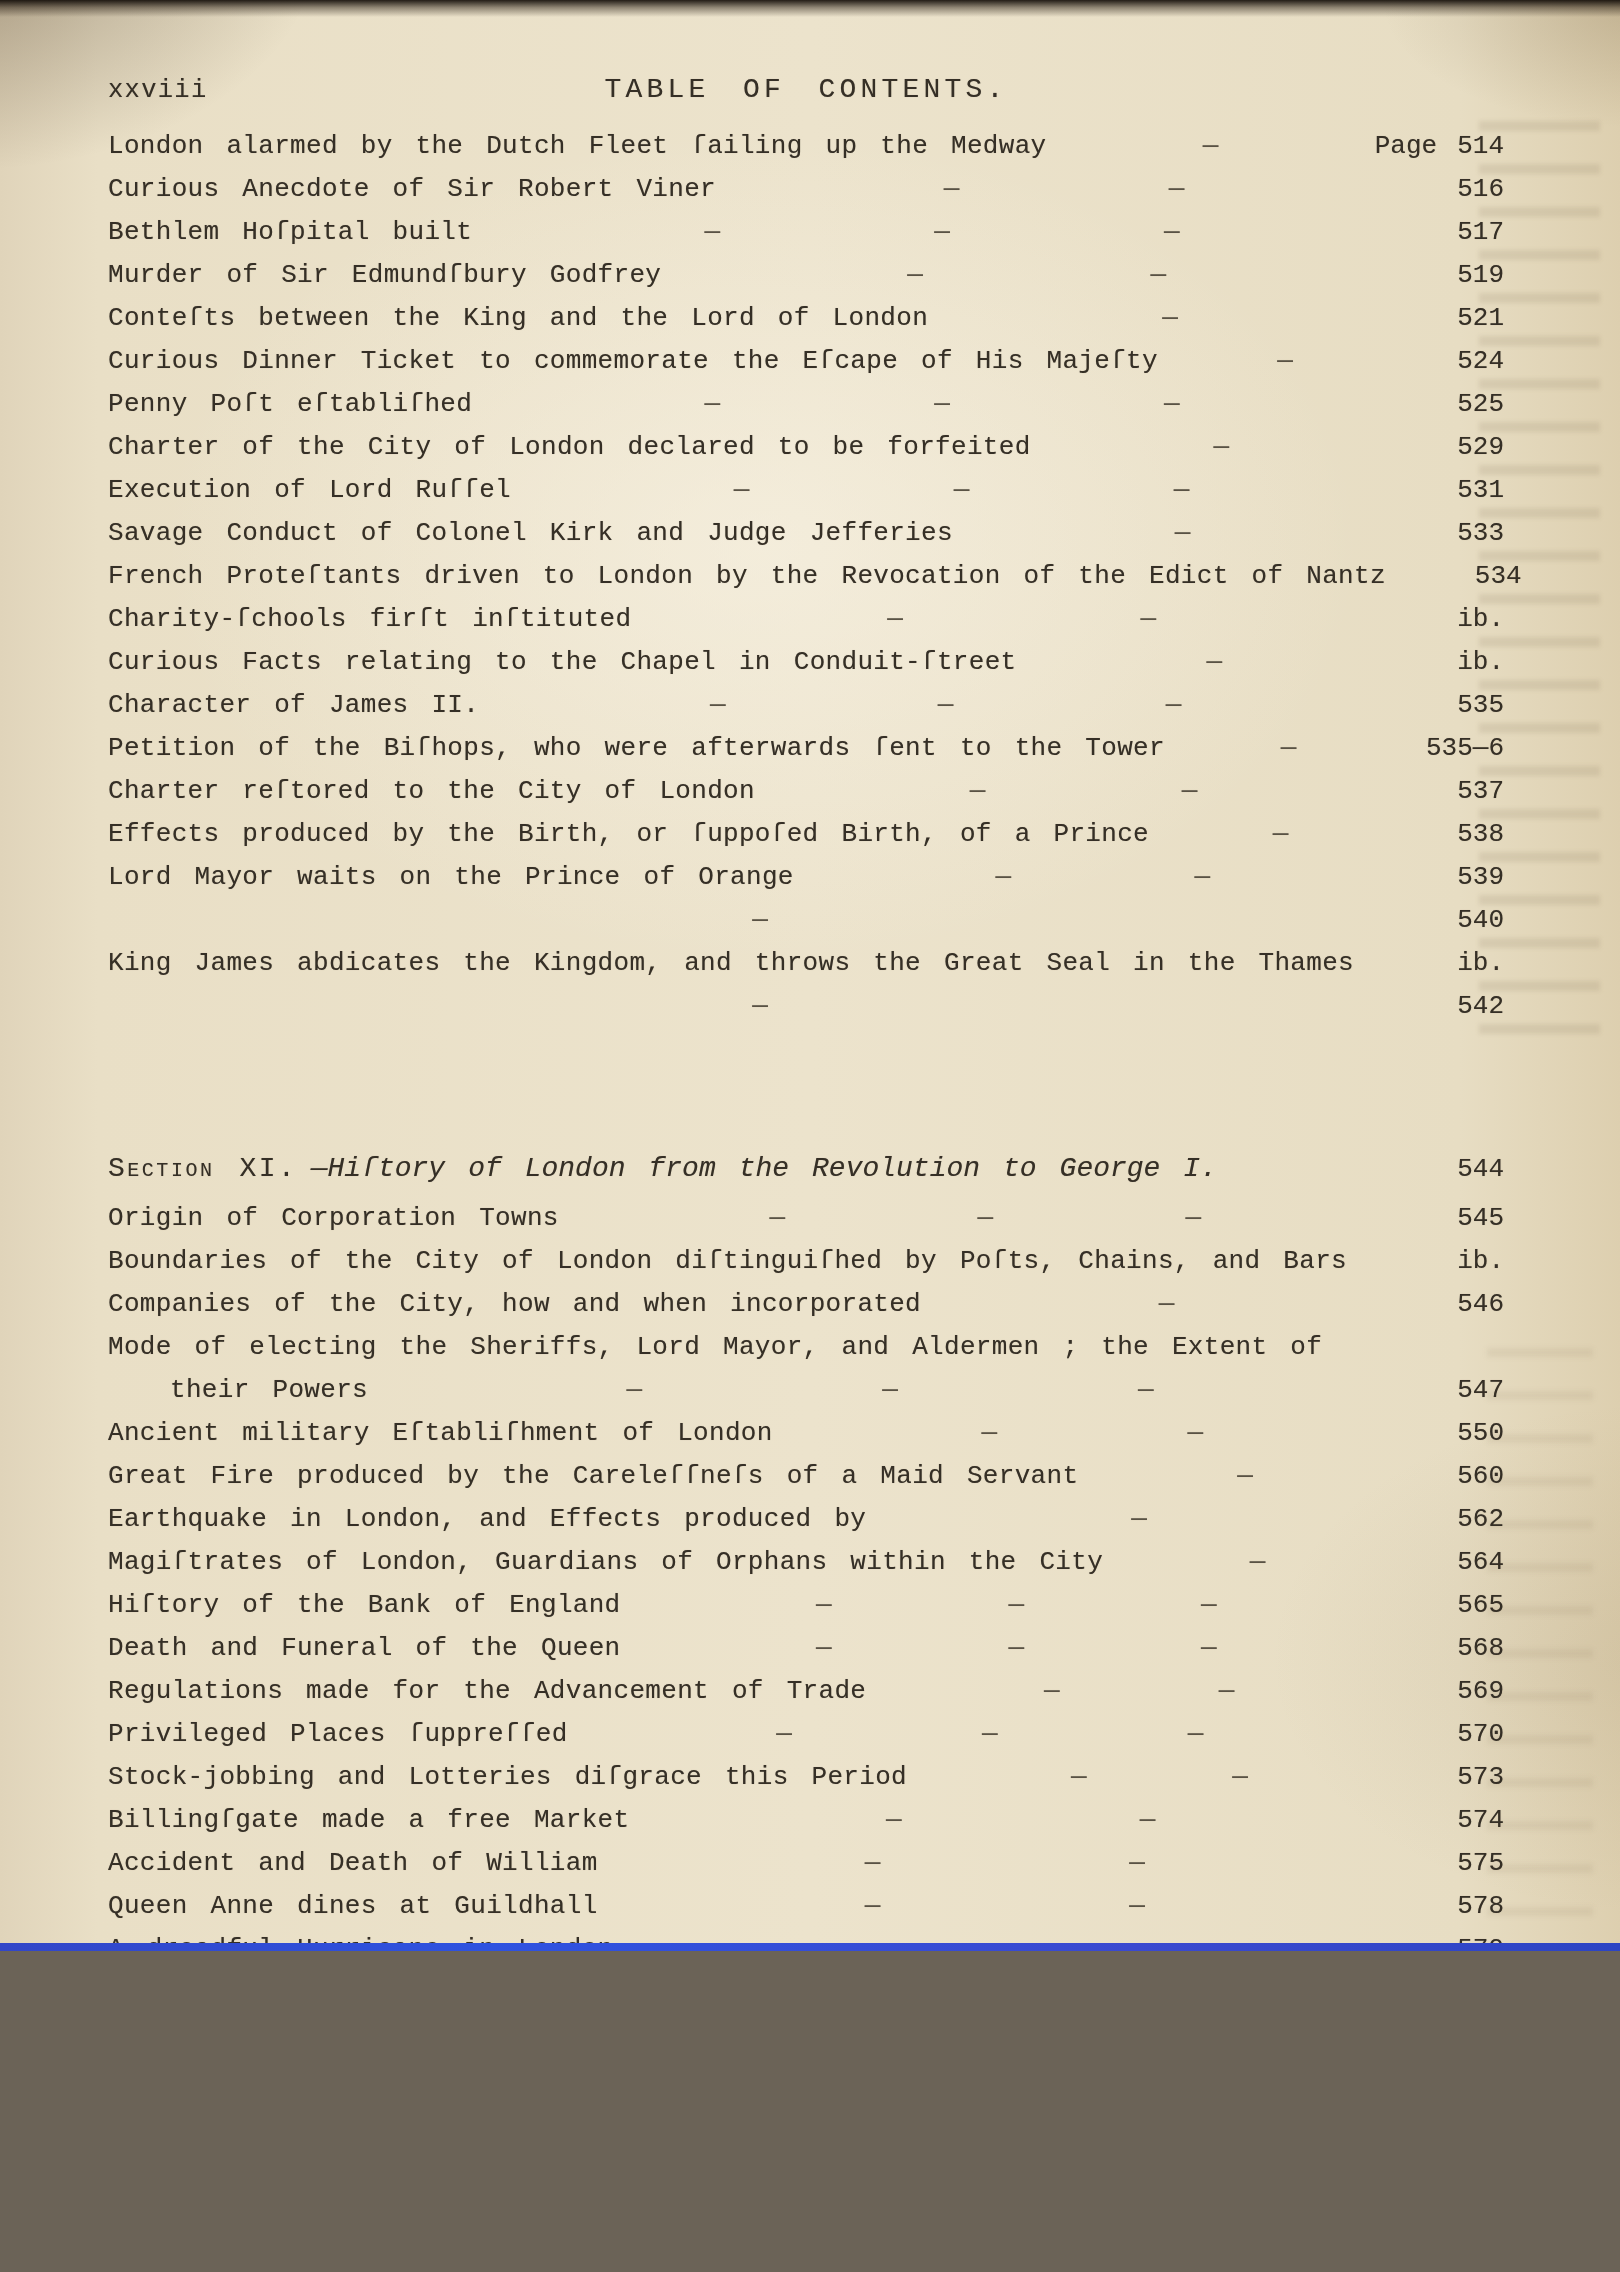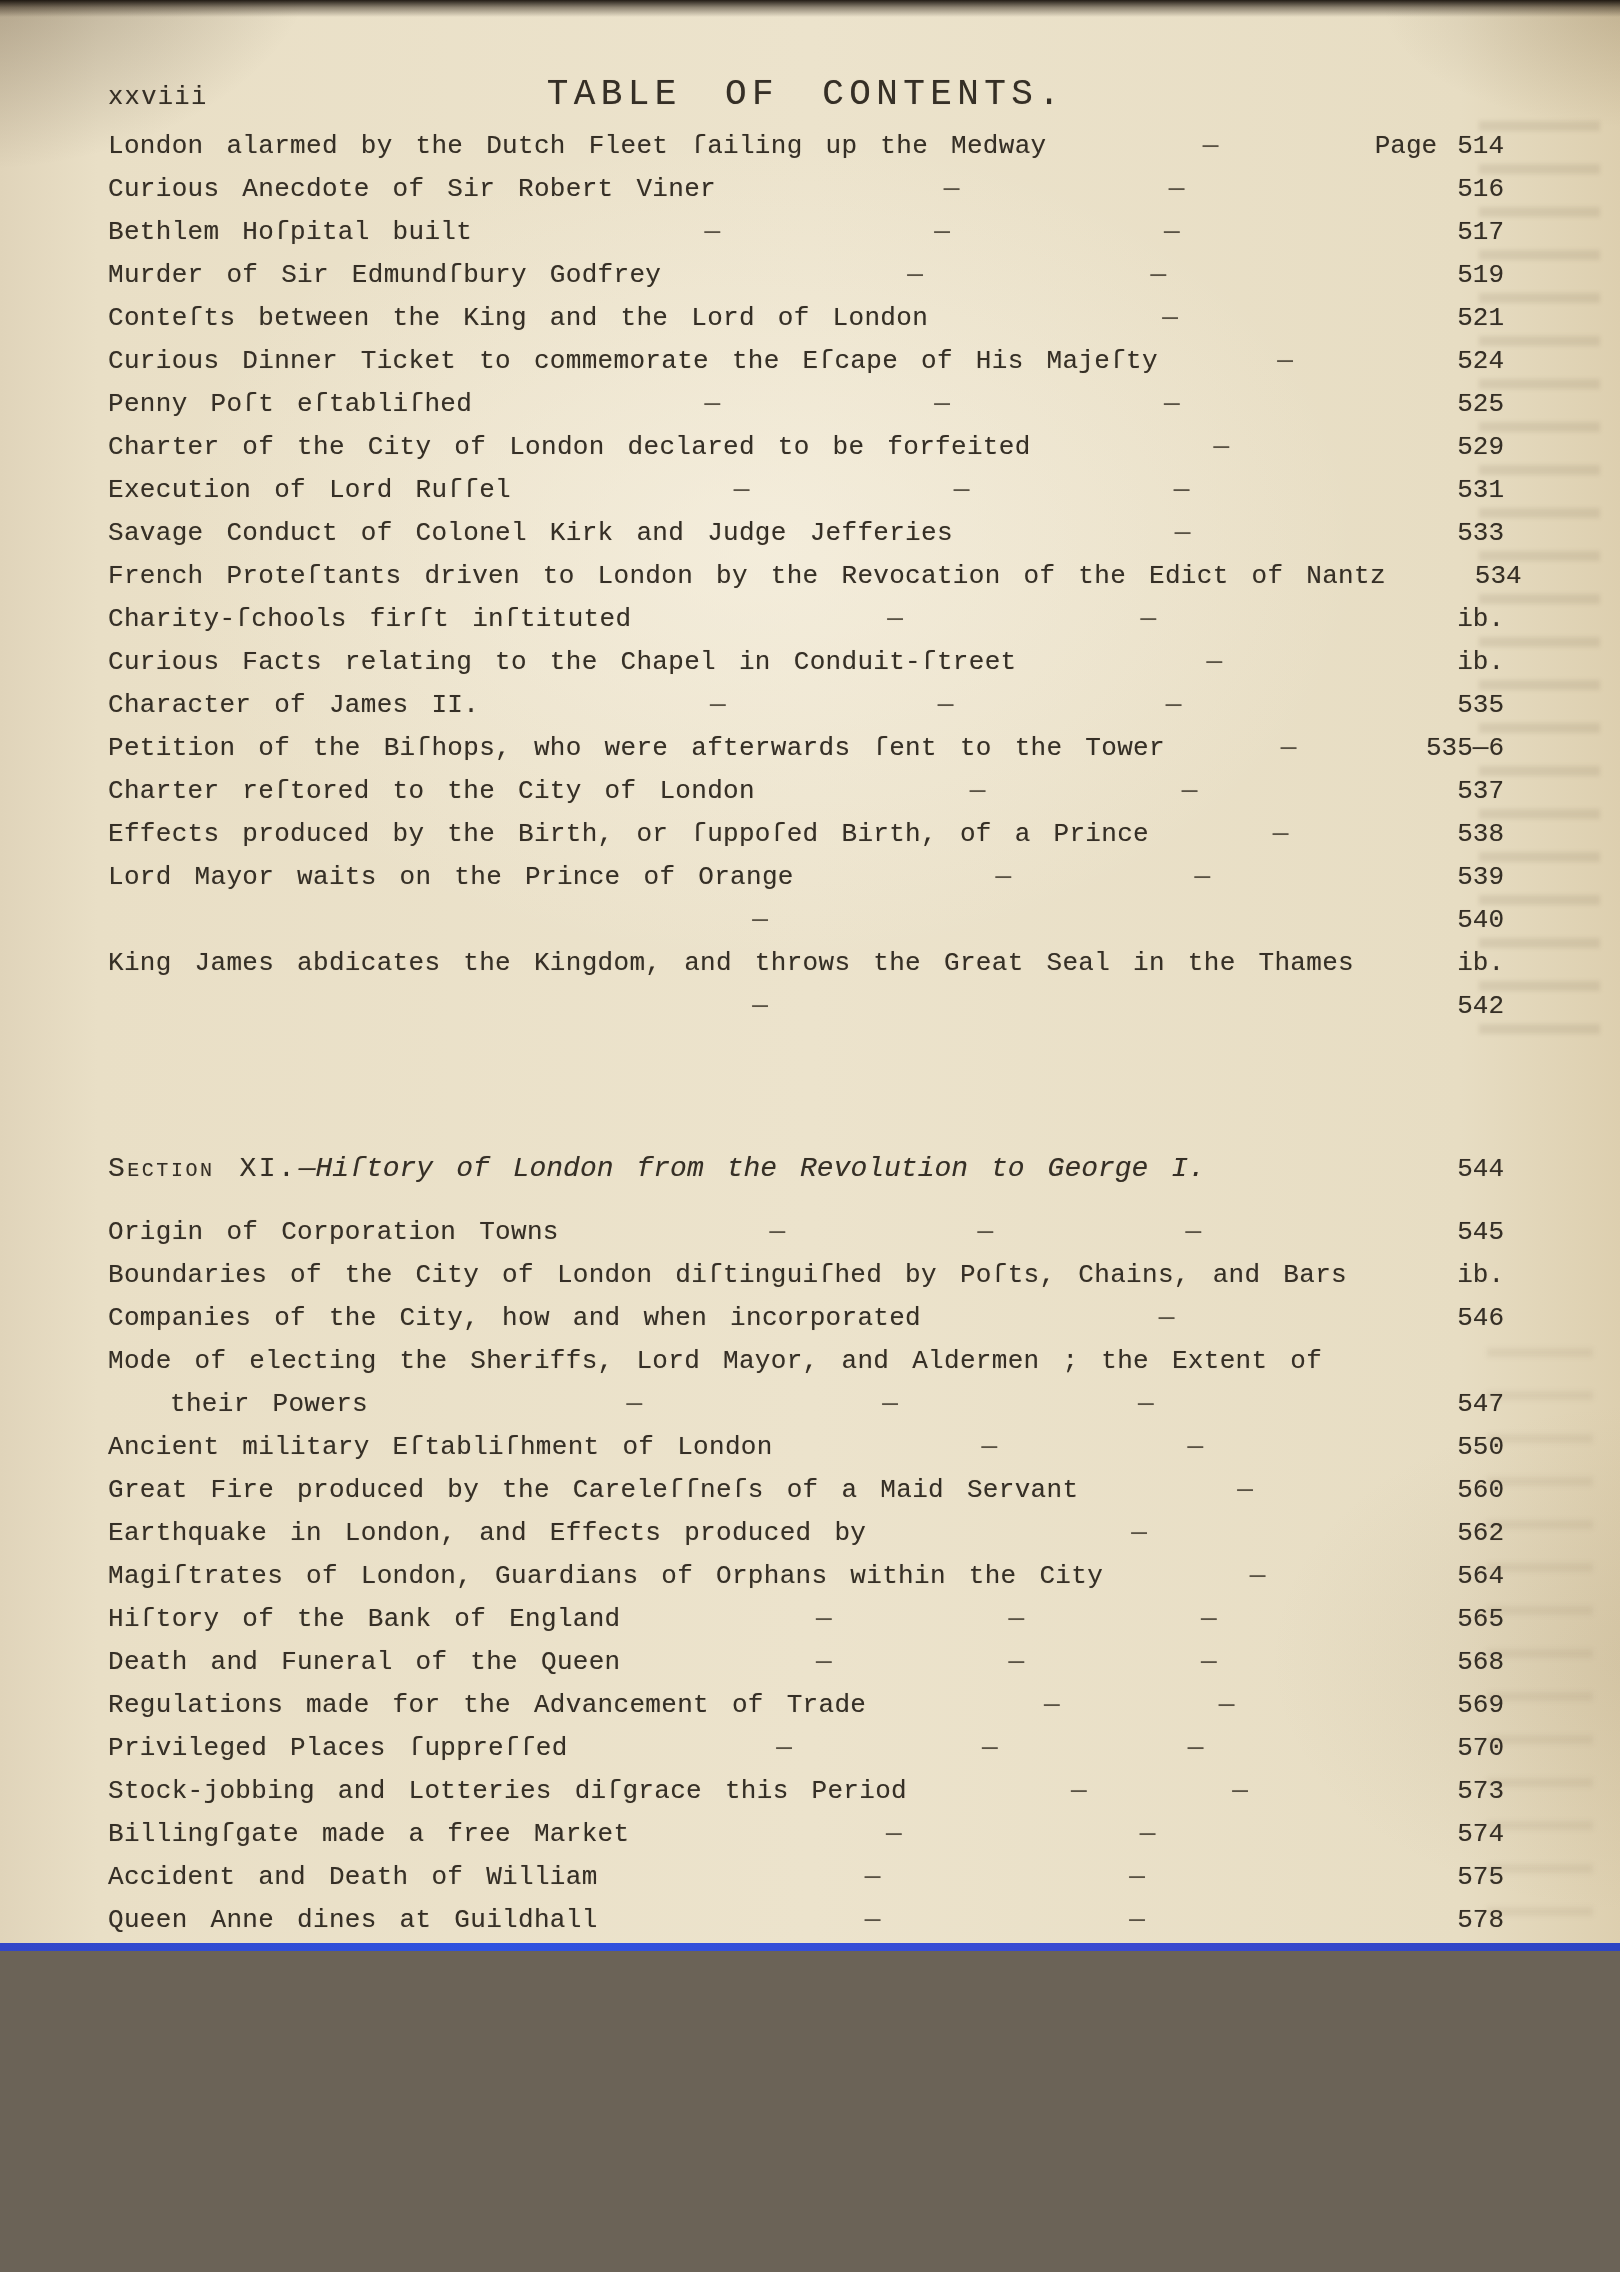--- a/index.html
+++ b/index.html
@@ -38,21 +38,21 @@
     filter: blur(2.8px);
   }
   .page-content {
     position: absolute; left: 108px; top: 74px; width: 1396px;
     text-shadow: 0 0 0.7px rgba(60,48,34,0.35);
   }
   header { display: flex; align-items: baseline; height: 45px; }
   .folio { width: 177px; font-size: 25.5px; letter-spacing: 0.05em; }
   .title {
     flex: 1; margin: 0; text-align: center; font-weight: normal;
-    font-size: 36px; letter-spacing: 0.15em; word-spacing: 0.45em;
+    font-size: 28px; letter-spacing: 0.15em; word-spacing: 0.45em;
   }
   .hspacer { width: 177px; }
 
   #toc { margin-top: 5.7px; }
   .row {
     display: flex; align-items: baseline;
     height: 43px; line-height: 43px; font-size: 26px;
   }
   .row .t {
     flex: 0 1 auto; white-space: nowrap;
@@ -60,21 +60,21 @@
   }
   .row.indent .t { padding-left: 62px; }
   .leaders {
     flex: 1 1 auto; min-width: 7px; display: flex;
     justify-content: space-evenly; align-items: baseline; padding: 0 18.4px;
   }
   .dash { color: #4a4336; opacity: 0.9; }
   .page-col { flex: 0 0 auto; min-width: 92px; text-align: right; white-space: nowrap; font-size: 26px; }
   .page-prefix { margin-right: 20px; }
 
-  .row.section { margin-top: 119px; margin-bottom: 21px; font-size: 28px; }
+  .row.section { margin-top: 119px; margin-bottom: 7px; font-size: 28px; gap: 12px; }
   .row.section .sc { font-variant: small-caps; letter-spacing: 0.09em; word-spacing: 0.2em; }
   .row.section .it { font-style: italic; word-spacing: 0.22em; padding-left: 1.4px; white-space: nowrap; }
 </style>
 </head>
 <body>
 
 <div class="scan">
   <div class="bleed"></div>
   <div class="bleed2"></div>
 

